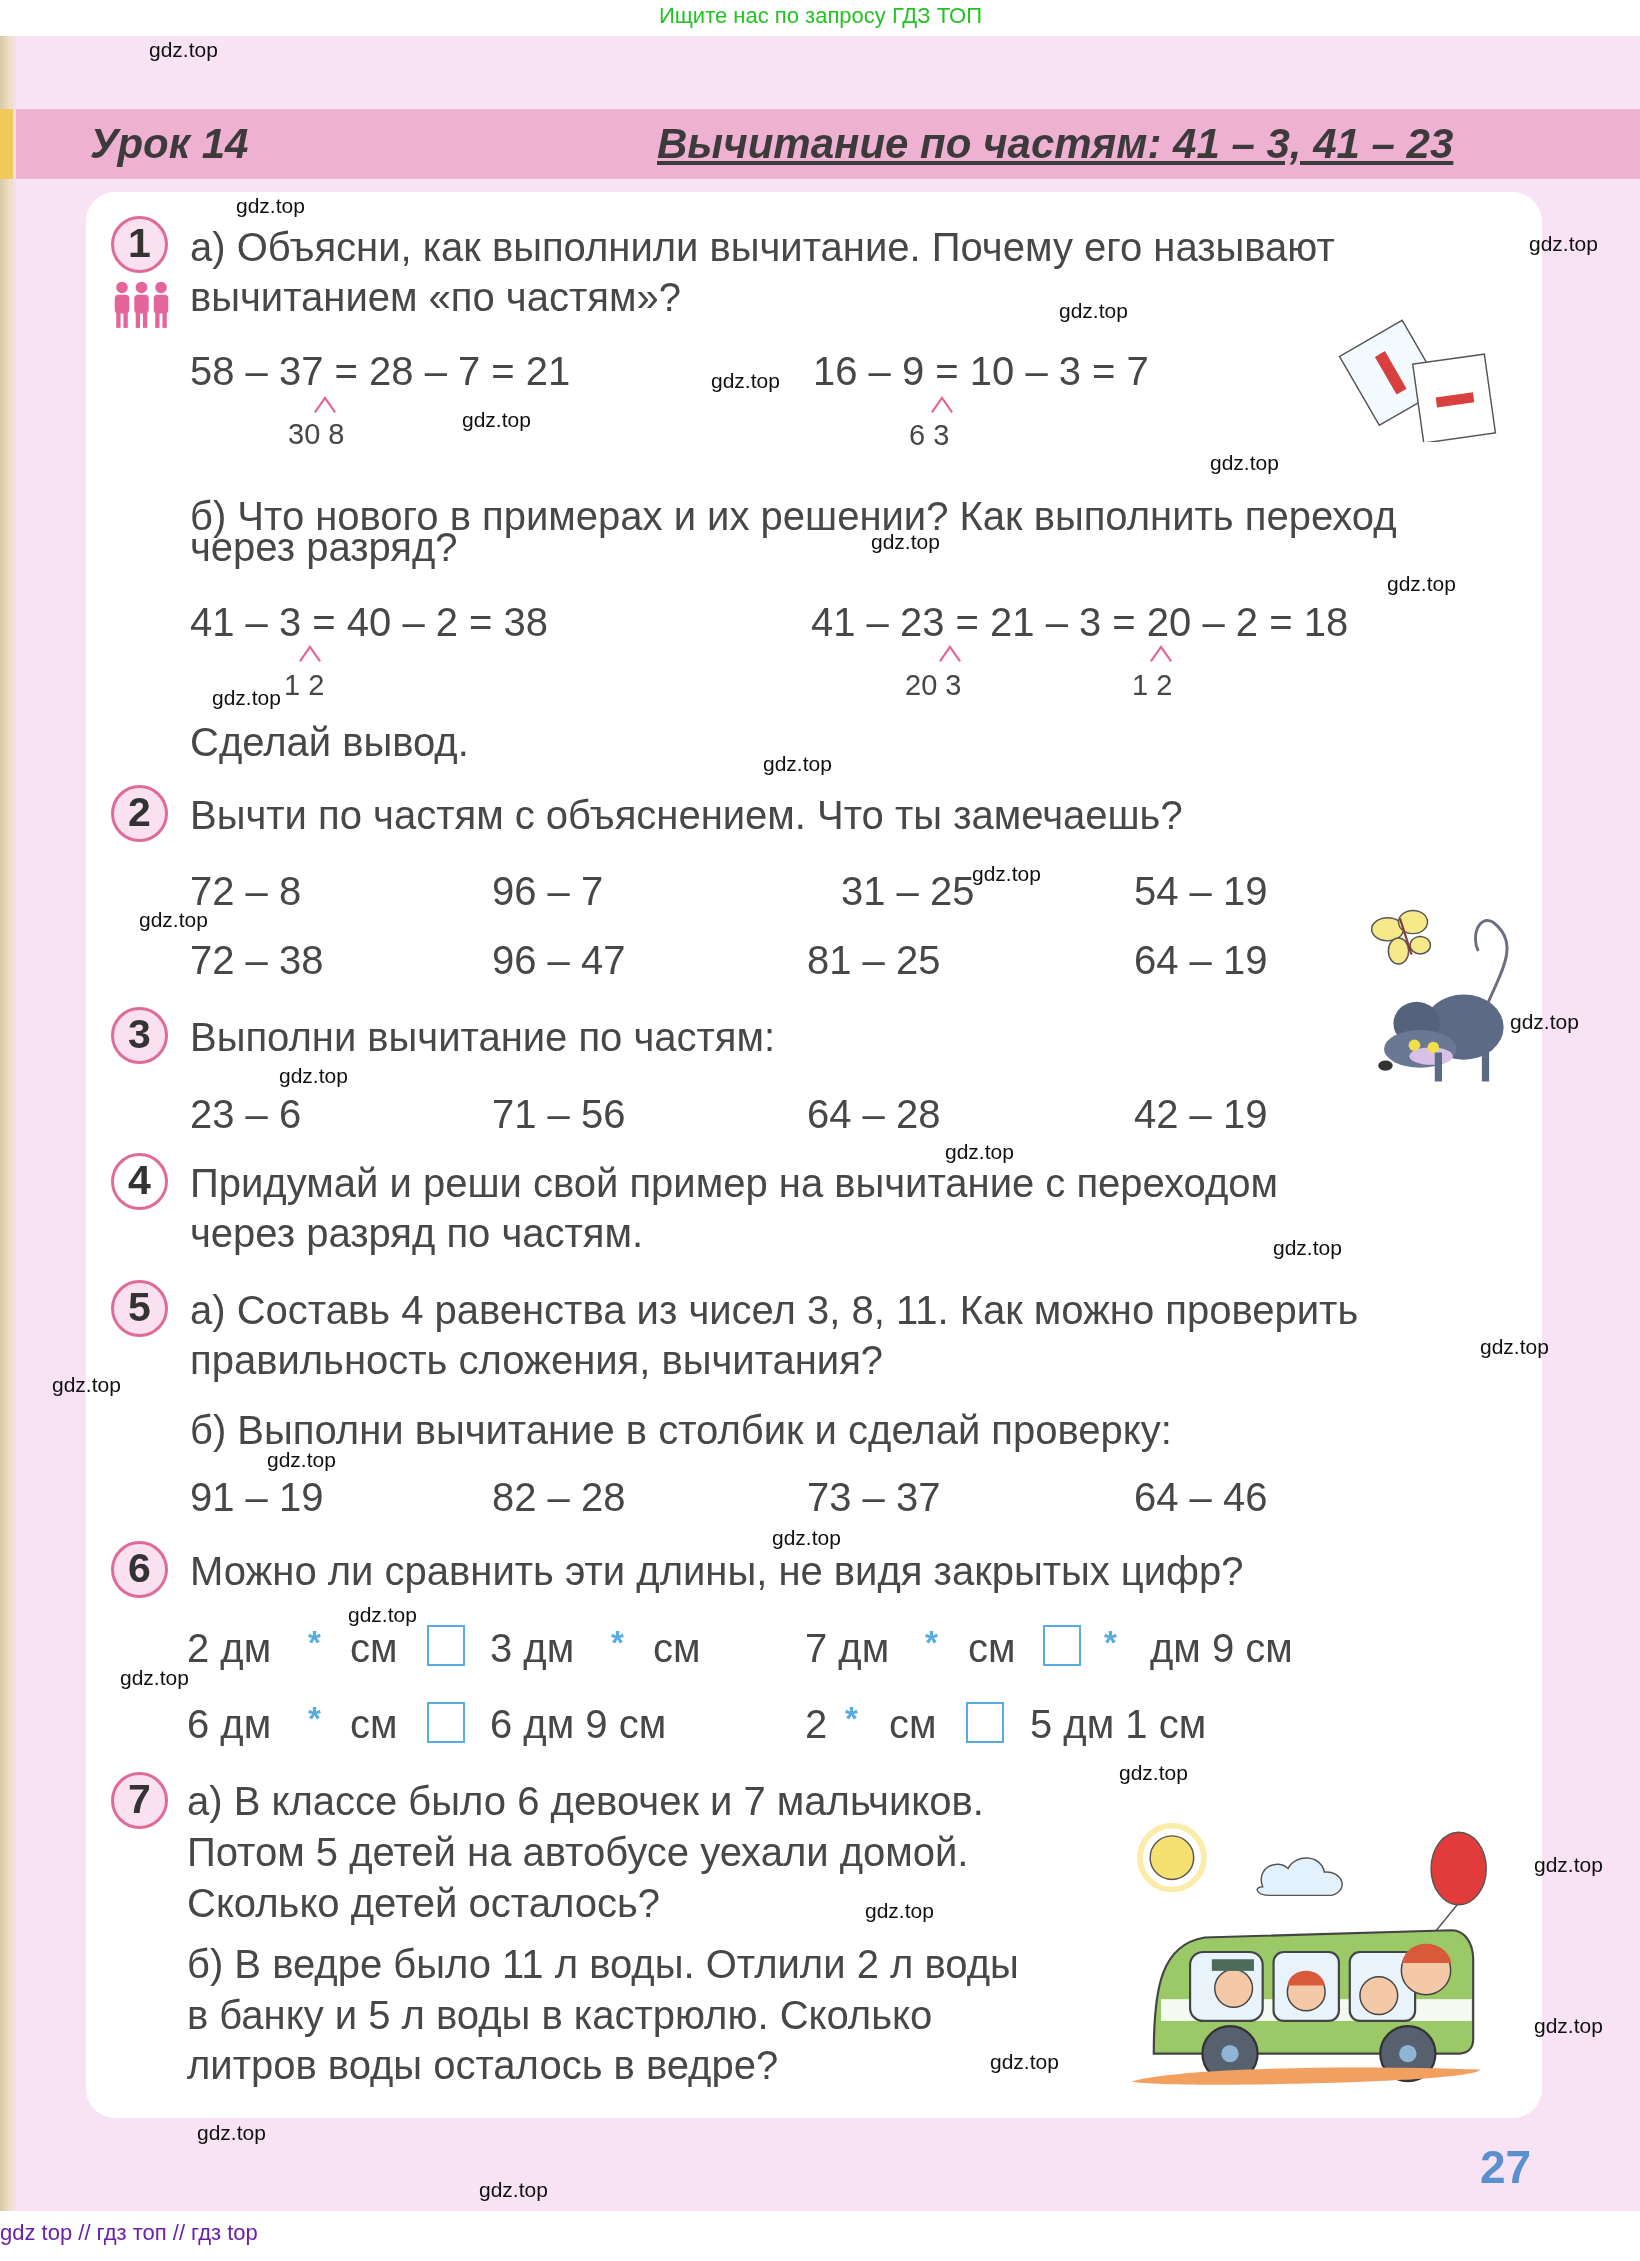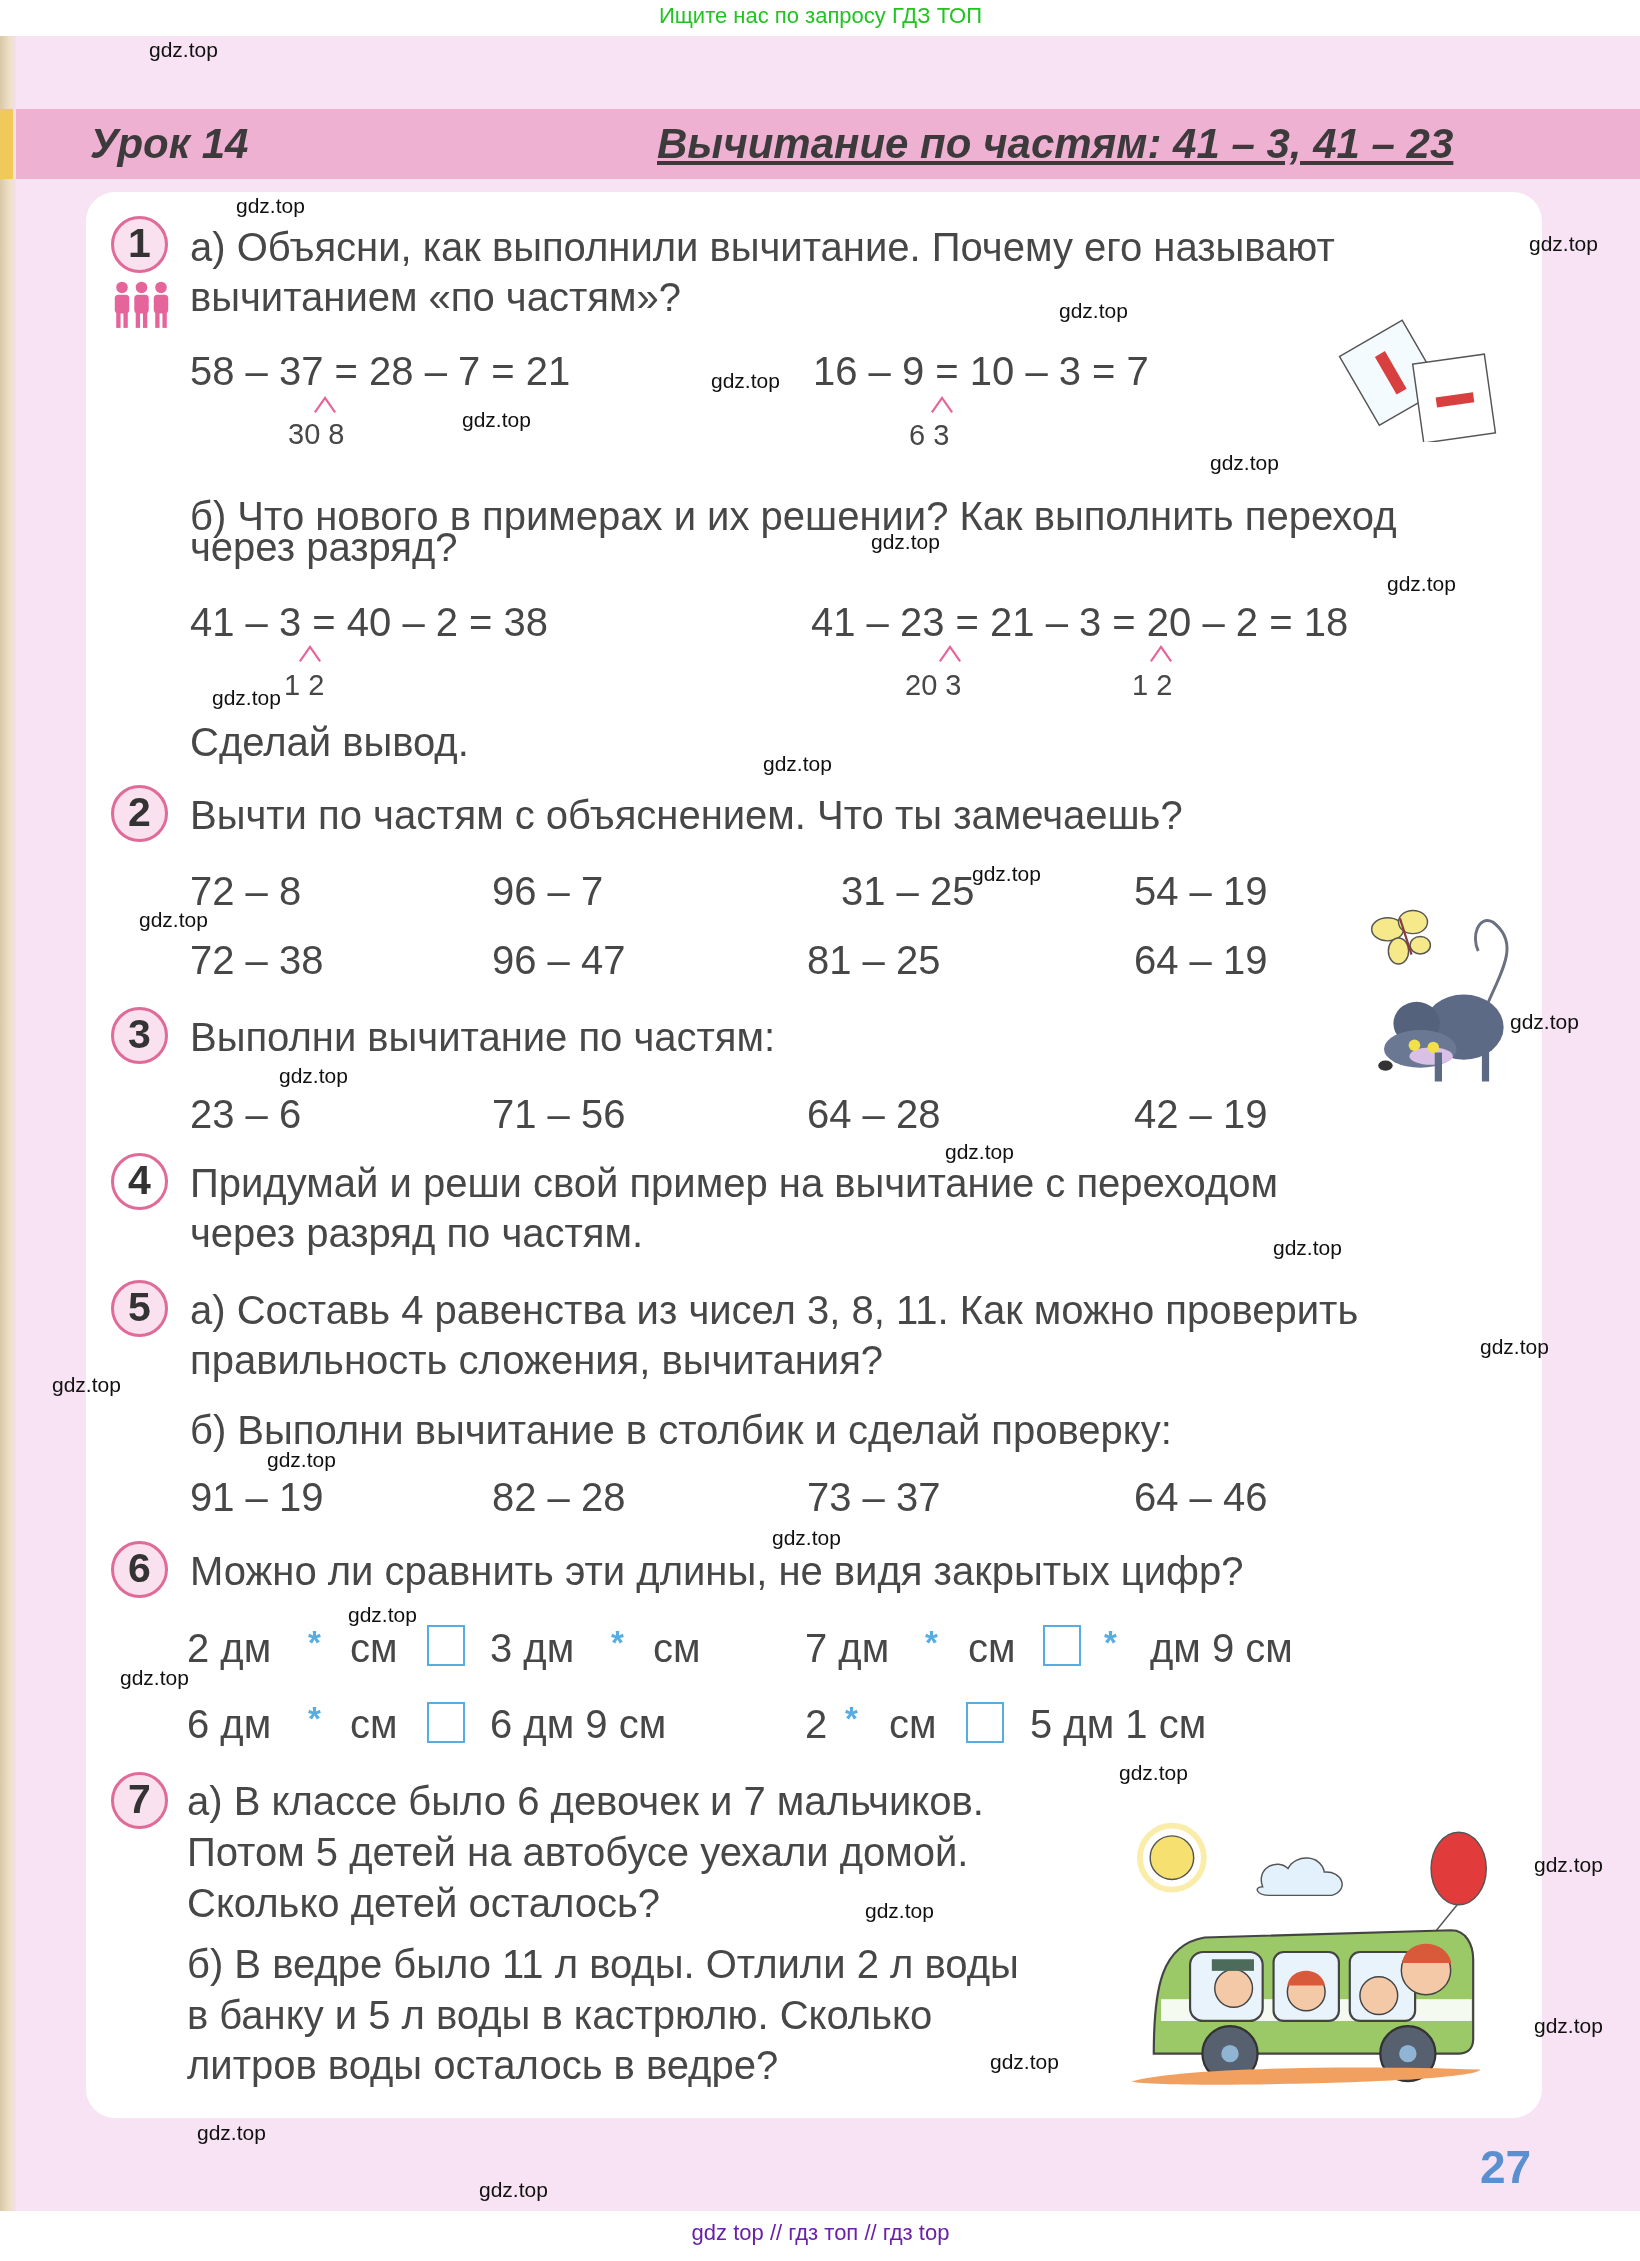--- a/index.html
+++ b/index.html
@@ -16,21 +16,21 @@
   .t { font-size:40px; line-height:48px; color:#474747; white-space:nowrap; }
   .small { font-size:29px; color:#474747; white-space:nowrap; }
   .num-circle { width:57px; height:57px; border-radius:50%; border:3.6px solid #e06a98; background:#f9e1ef;
                 box-sizing:border-box; text-align:center; font-weight:bold; font-size:41px; line-height:49px; color:#333; }
   .num-circle.white { background:#ffffff; }
   .arc { width:26px; height:19px; }
   .wm { font-size:21px; color:#111; white-space:nowrap; }
   .box-sq { width:38px; height:41px; border:2.9px solid #57ace0; box-sizing:border-box; background:#fff; }
   .star { color:#57ace0; font-size:33px; font-weight:bold; }
   #page-num { left:1480px; top:2140px; font-size:46px; font-weight:bold; color:#5a8fd0; }
-  #footer { left:0; top:2220px; width:1641px; text-align:center; font-size:22px; color:#6a20a8; }
+  #footer { left:0; top:2220px; width:1641px; font-size:22px; color:#6a20a8; }
 </style>
 </head>
 <body>
 
 <div id="top-banner" class="abs">Ищите нас по запросу ГДЗ ТОП</div>
 
 <div id="page" class="abs"></div>
 <div id="spine" class="abs"></div>
 <div id="header-band" class="abs"></div>
 <div id="spine-yellow" class="abs"></div>

